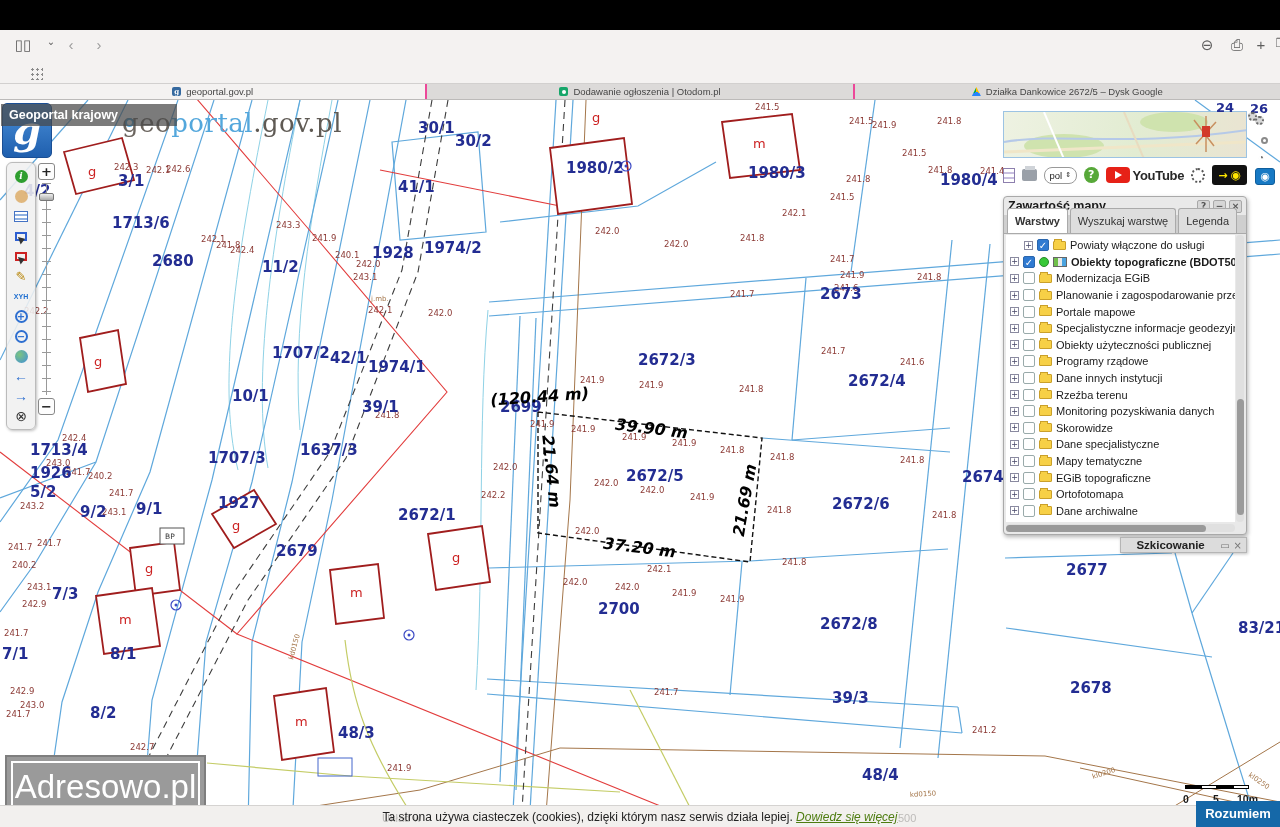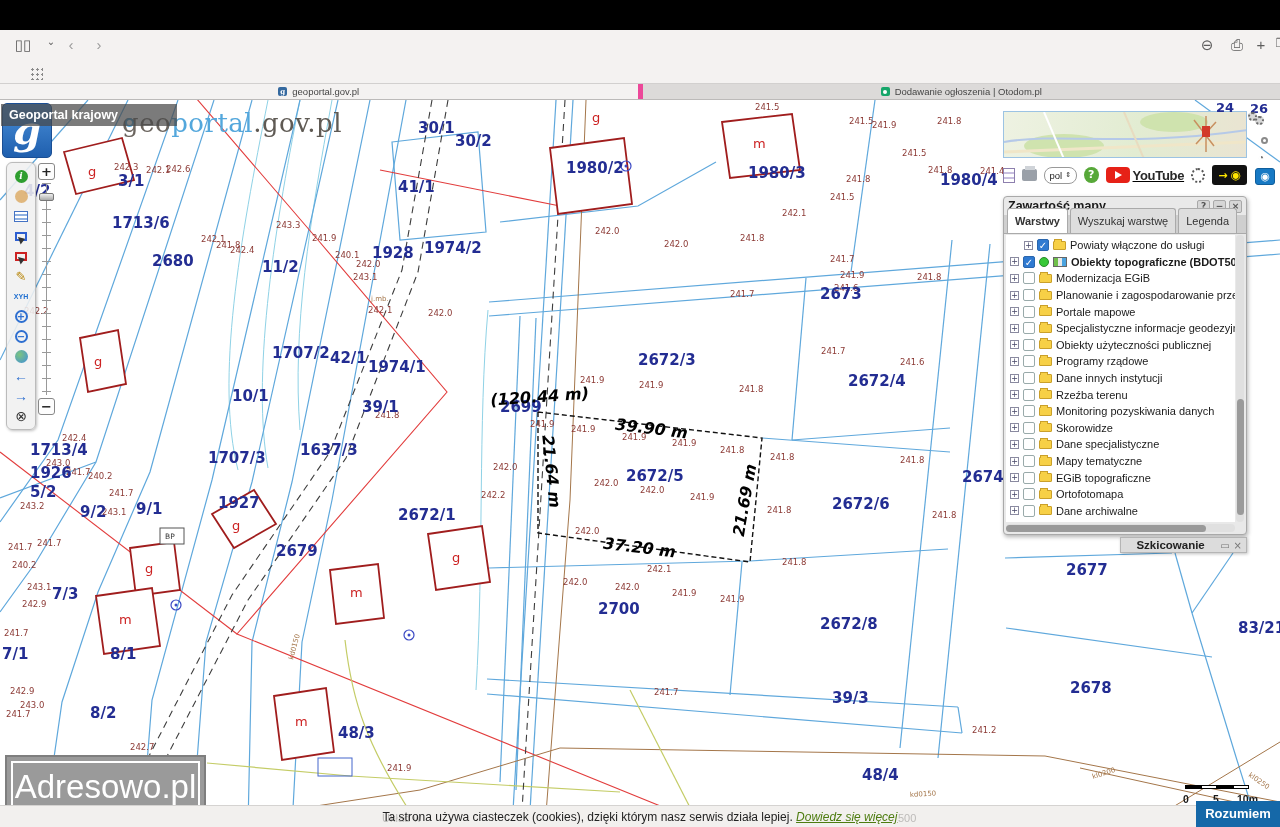--- a/index.html
+++ b/index.html
@@ -12,21 +12,21 @@
   .tbico { position:absolute; top:6px; color:#5d5d5d; font-size:15px; width:22px; text-align:center; cursor:pointer; }
   .urlbar { position:absolute; left:388px; top:35px; width:506px; height:22px; background:#e9e7e6; border-radius:7px;
             display:flex; align-items:center; justify-content:center; font-size:12px; color:#3e3e3e; }
   .urlbar .uico { position:absolute; left:9px; top:4px; width:13px; height:13px; border:1.3px solid #777; border-radius:3px; }
   .urlbar .uico::after{ content:""; position:absolute; left:2px; top:2px; width:7px; height:2px; background:#777; }
   .urlbar .reload { position:absolute; right:9px; top:2px; color:#777; font-size:12px; }
   .favrow { position:absolute; left:0; top:62px; width:1280px; height:22px; background:#f4f2f1; border-bottom:1px solid #d2d0cf; }
   .gridico { position:absolute; left:30px; top:5px; width:13px; height:13px;
              background-image:radial-gradient(#8a8a8a 1.1px, transparent 1.2px); background-size:5px 5px; }
   .tabbar { position:absolute; left:0; top:84px; width:1280px; height:16px; background:#dcdad9; border-bottom:1px solid #bcbab9; display:flex; }
-  .tab { flex:1; display:flex; align-items:center; justify-content:center; gap:5px; font-size:9.5px; color:#454545; border-left:5px solid #ec4899; cursor:pointer; }
+  .tab { flex:1; display:flex; align-items:center; justify-content:center; gap:5px; font-size:9.5px; color:#454545; border-left:2px solid #ec4899; cursor:pointer; }
   .tab:first-child { border-left:none; }
   .tab.active { background:#f4f2f1; }
   .favic { width:9px; height:9px; border-radius:2px; display:inline-block; }
   .favic.geo { background:#35699f; color:#fff; font:bold 7px/9px "DejaVu Serif",serif; text-align:center; }
   .favic.oto { background:#16a66a; position:relative; }
   .favic.oto::after { content:""; position:absolute; left:2.5px; top:2.5px; width:4px; height:4px; background:#fff; border-radius:50%; }
   .favic.drive { background:conic-gradient(#ffba00 0 33%, #2684fc 33% 66%, #00ac47 66%); clip-path:polygon(50% 0, 100% 100%, 0 100%); border-radius:0; }
 
   
   .map { position:absolute; left:0; top:100px; width:1280px; height:705px; background:#fff; overflow:hidden; }
@@ -83,21 +83,21 @@
              background:linear-gradient(100deg,#eef2e2,#e2ecd2 55%,#eae4d2); }
   .mm-label { position:absolute; left:1px; top:4px; width:176px; height:22px; background:rgba(72,72,72,.72);
               color:#fff; font:bold 12.5px/22px "Liberation Sans",sans-serif; padding-left:8px; }
   .quickbar { position:absolute; left:1003px; top:63px; width:244px; height:24px; display:flex; align-items:center; gap:7px; }
   .qdoc { width:13px; height:15px; border:1px solid #8d7fae; background:linear-gradient(#fff 0 3px,#c8bfe0 3px 5px,#fff 5px 8px,#c8bfe0 8px 10px,#fff 10px); }
   .qprint { width:16px; height:12px; background:#9aa0a8; border-radius:2px; position:relative; }
   .qprint::before { content:""; position:absolute; left:3px; top:-3px; width:10px; height:4px; background:#cfd3d8; }
   .qsel { width:36px; height:17px; background:#fff; border:1px solid #999; border-radius:8px; font-size:9.5px; color:#222;
           display:flex; align-items:center; justify-content:center; gap:3px; cursor:pointer; }
   .qhelp { width:16px; height:16px; border-radius:50%; background:#57a839; color:#fff; font:bold 11px/16px "DejaVu Sans",sans-serif; text-align:center; cursor:pointer; }
-  .qyt { display:flex; align-items:center; gap:3px; cursor:pointer;text-decoration:underline; }
+  .qyt { display:flex; align-items:center; gap:3px; cursor:pointer; }
   .qyt .play { width:24px; height:16px; background:#e62117; border-radius:4px; position:relative; }
   .qyt .play::after { content:""; position:absolute; left:9px; top:4px; border:4px solid transparent; border-left:7px solid #fff; }
   .qyt .ytxt { font:bold 13px "Liberation Sans",sans-serif; color:#282828; letter-spacing:-.3px; }
   .qwheel { width:15px; height:15px; border-radius:50%; border:2px dotted #555; position:relative; cursor:pointer; }
   .qcontrast { width:38px; height:20px; background:#111; border-radius:3px; display:flex; align-items:center; justify-content:center; gap:3px; cursor:pointer; }
   .qcontrast .ar { color:#ffe600; font:bold 11px "DejaVu Sans",sans-serif; }
   .qcontrast .eye { color:#ffe600; font-size:12px; }
 
   .panel { position:absolute; left:1003px; top:96px; width:244px; height:339px; background:#e9e9e9; border:1px solid #a9a9a9;
            border-radius:4px; box-shadow:1px 2px 4px rgba(0,0,0,.3); }
@@ -181,20 +181,24 @@
     <span class="gridico"></span>
   </div>
   <div class="tabbar">
     <div class="tab active">
       <span class="favic geo">g</span>
       <span>geoportal.gov.pl</span>
     </div>
     <div class="tab">
       <span class="favic oto"></span>
       <span>Dodawanie ogłoszenia | Otodom.pl</span>
+    </div>
+    <div class="tab">
+      <span class="favic drive"></span>
+      <span>Działka Dankowice 2672/5 – Dysk Google</span>
     </div>
   </div>
 
   <div class="map">
     <svg id="map-svg" width="1280" height="827" viewBox="0 0 1280 827">
       <g class="cy">
         <path d="M268,100 C240,240 215,380 238,470"></path>
         <path d="M300,100 C272,240 252,380 268,468"></path>
         <path d="M332,100 C310,220 292,330 300,430"></path>
         <path d="M488,310 C478,420 484,560 476,690"></path>

